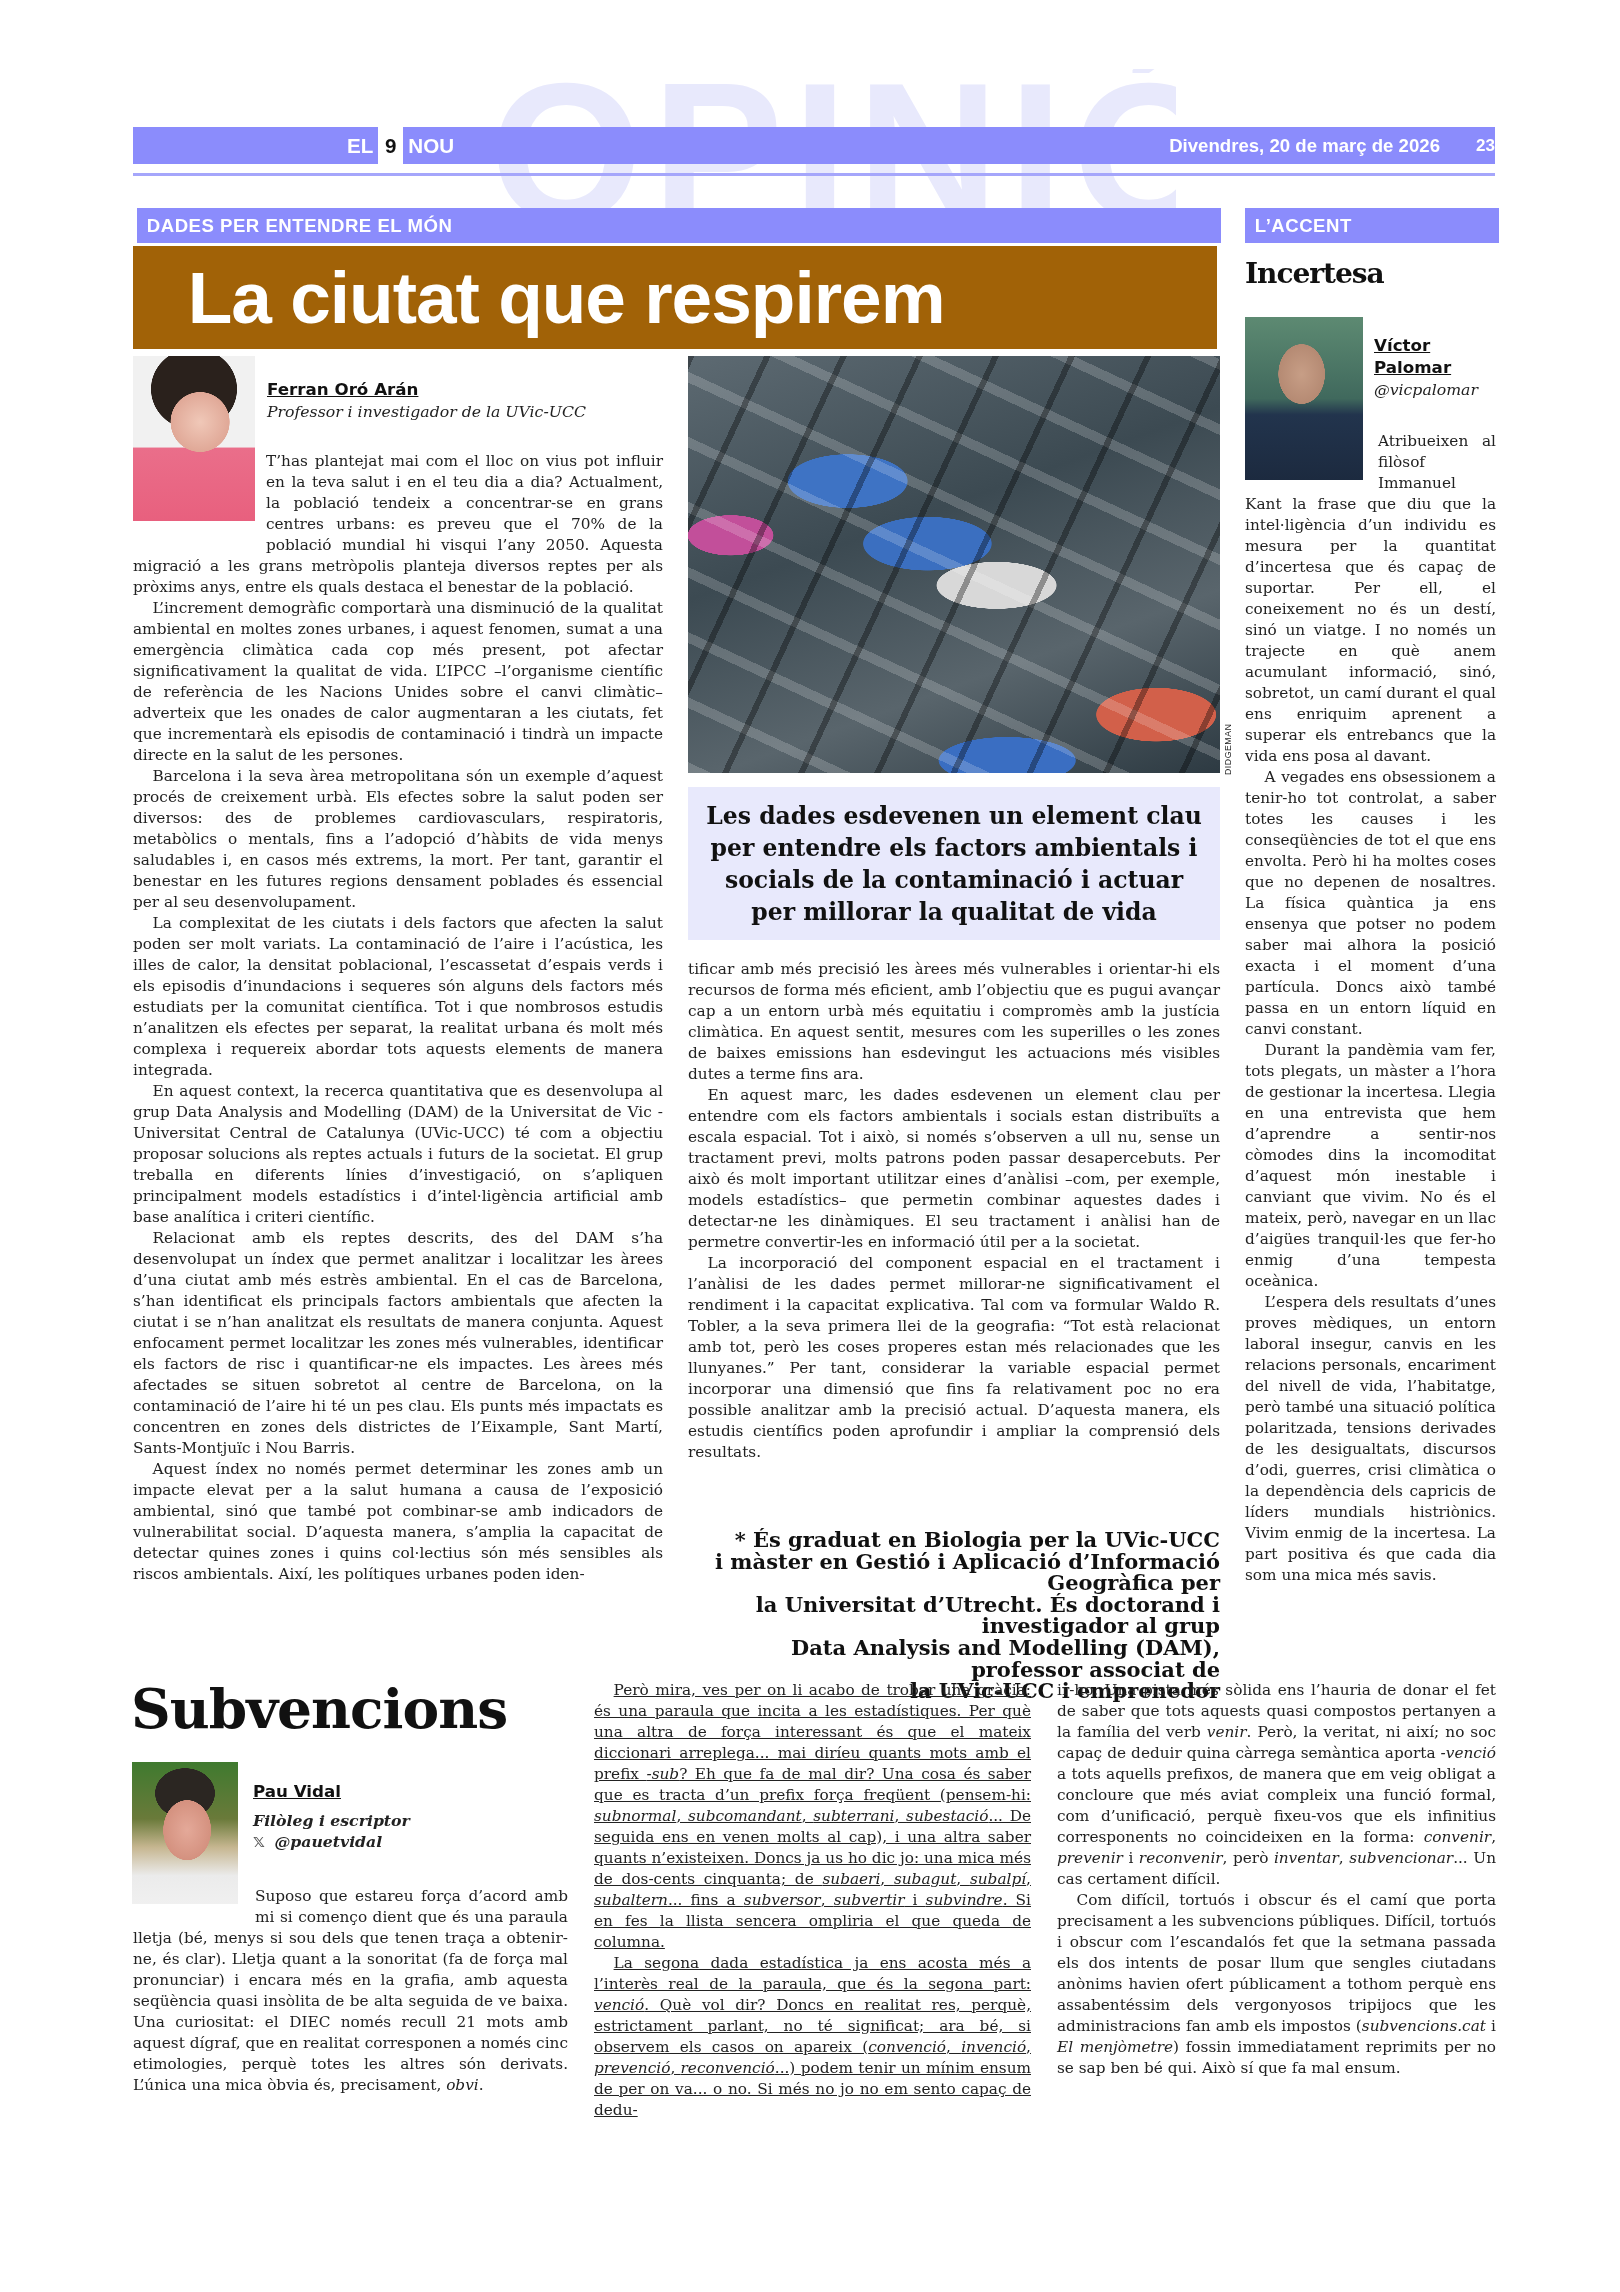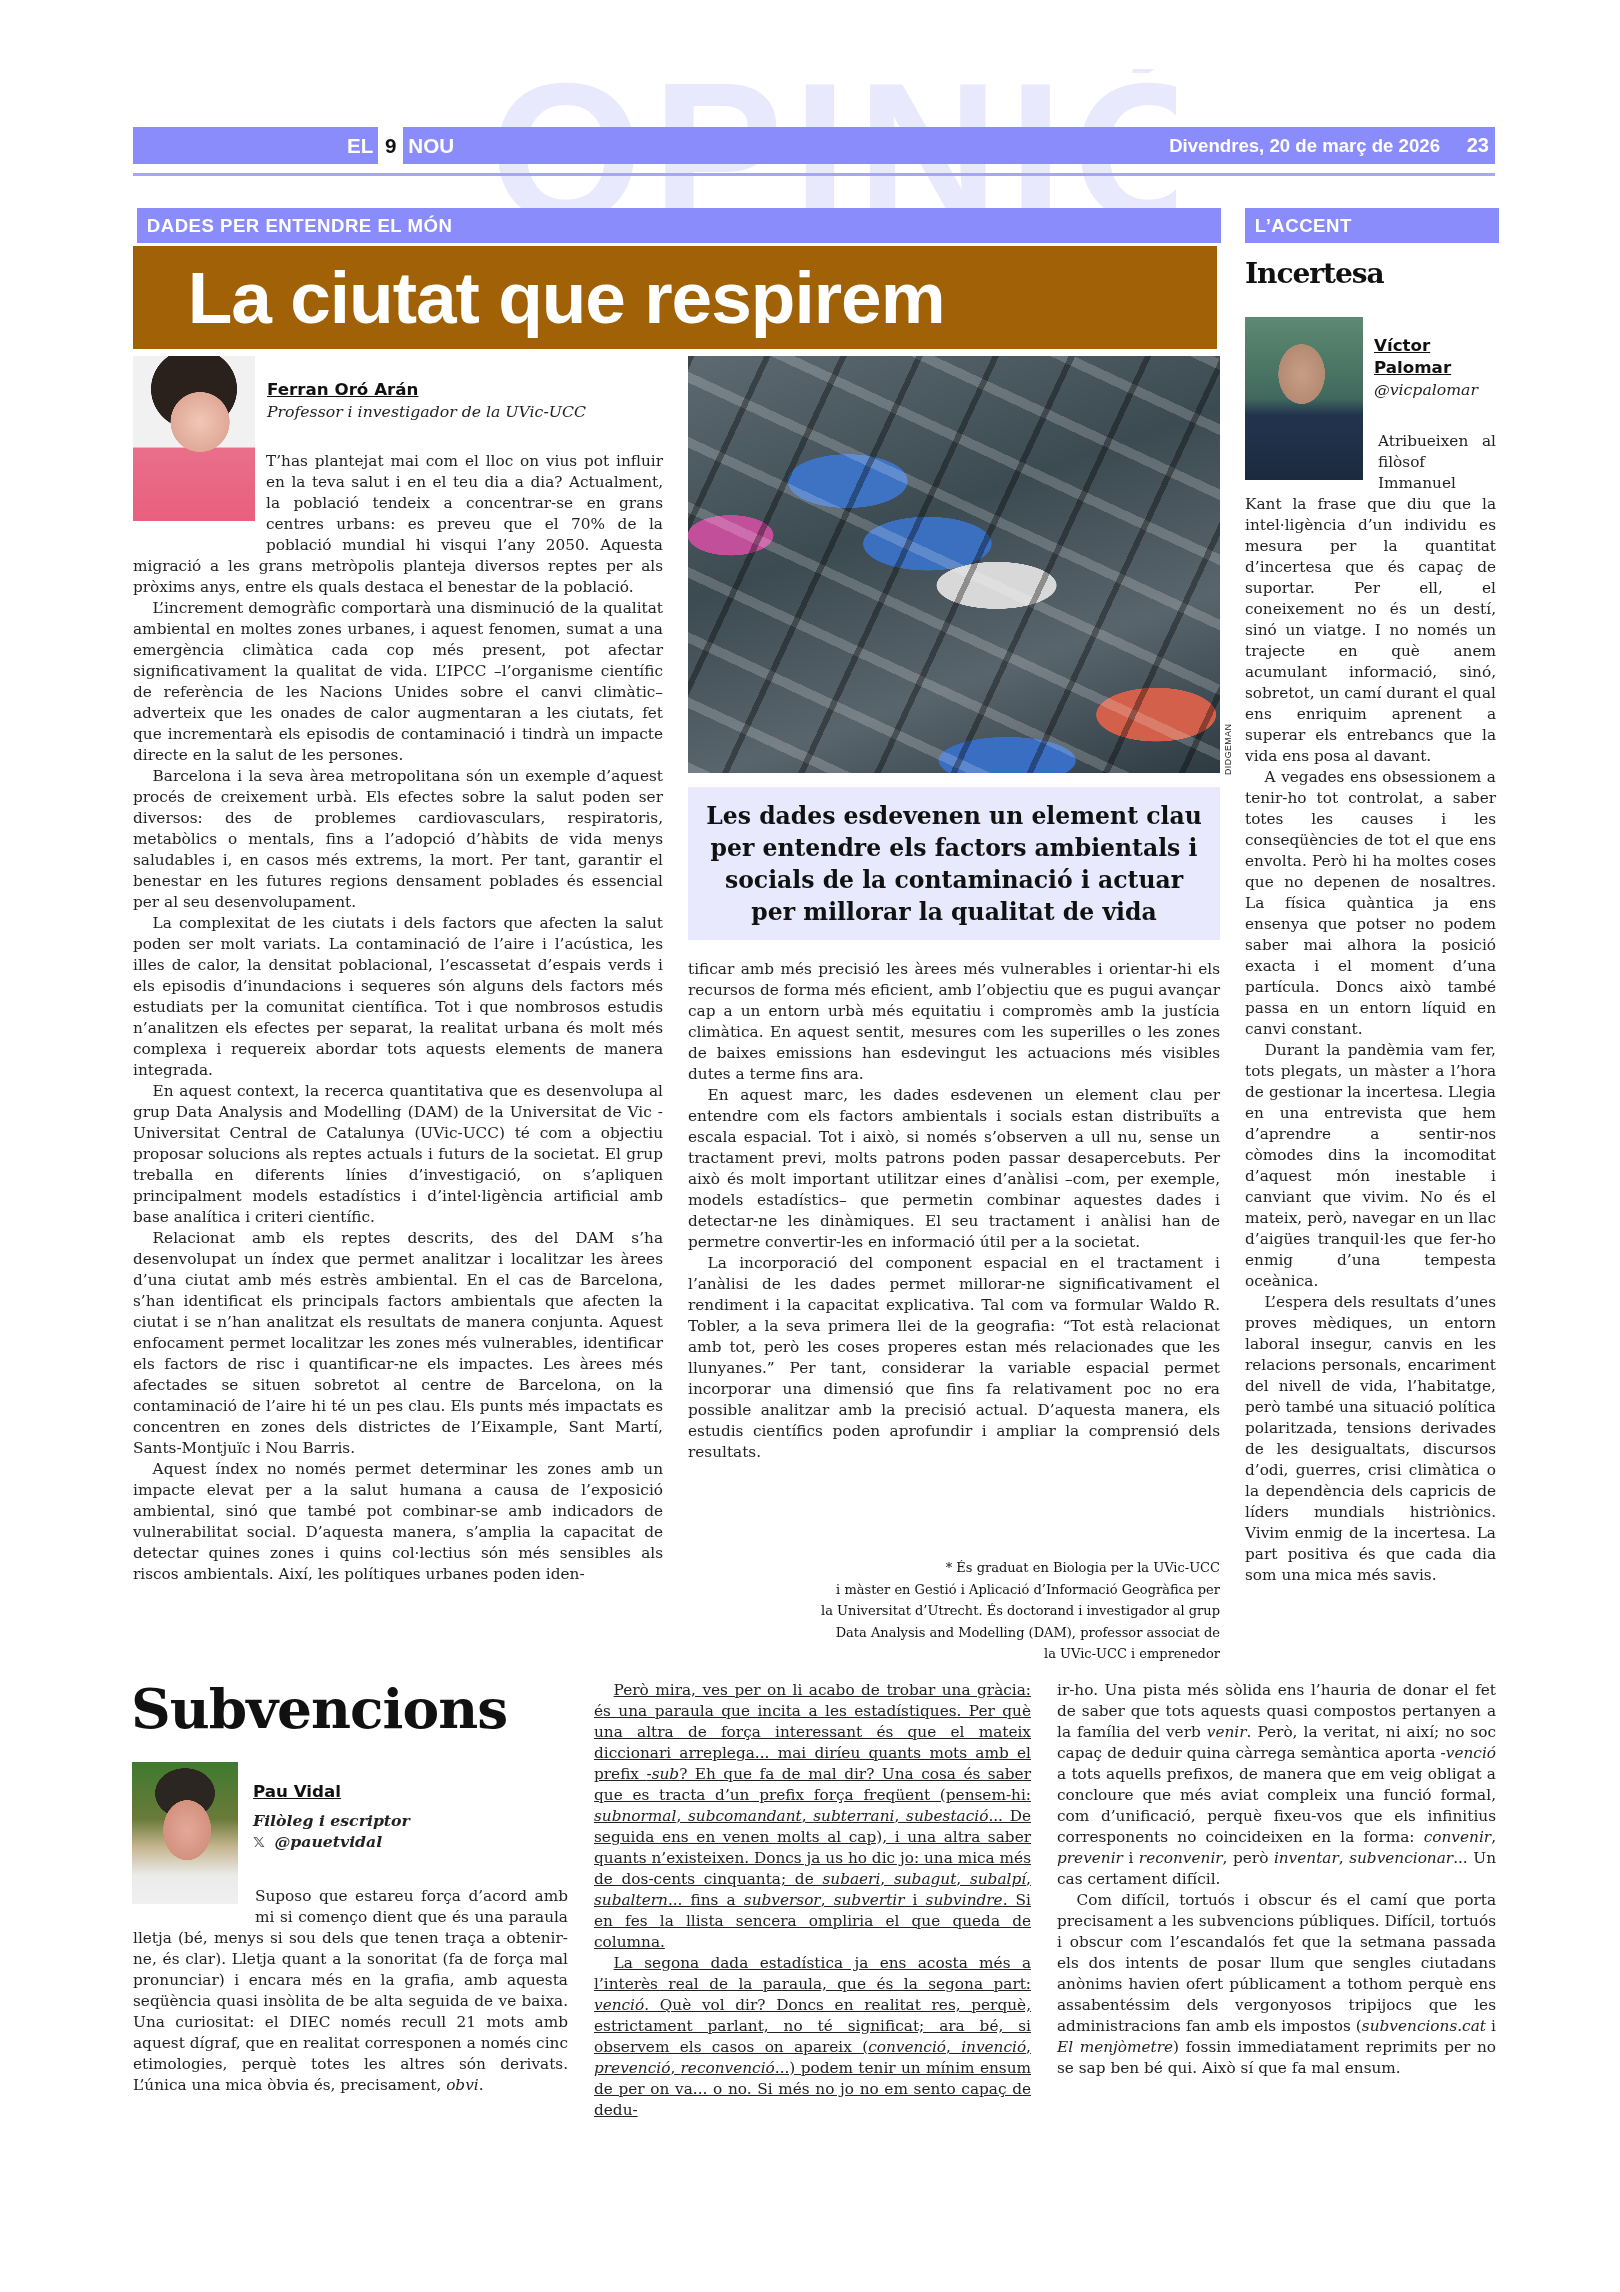--- a/index.html
+++ b/index.html
@@ -13,21 +13,21 @@
   }
 
   .masthead {
     position: absolute; left: 133px; top: 127px; width: 1362px; height: 37px;
     background: #8b8cfc; z-index: 1; display: flex; align-items: center;
     font-family: "Liberation Sans", sans-serif; font-weight: bold; color: #ffffff;
   }
   .masthead .brand { position: absolute; left: 214px; top: 0; height: 37px; display: flex; align-items: center; font-size: 20.6px; }
   .masthead .brand .nine { background: #ffffff; color: #111; padding: 0 6.9px; height: 37px; display: flex; align-items: center; margin: 0 4.9px; }
   .masthead .date { position: absolute; right: 55px; font-size: 18.6px; }
-  .masthead .pageno { position: absolute; right: 6px; font-size: 20px; }
+  .masthead .pageno { position: absolute; right: 0; font-size: 17px; }
   .masthead-rule { position: absolute; left: 133px; top: 173px; width: 1362px; height: 2.9px; background: #a5a6fb; z-index: 1; }
 
   .section-label {
     position: absolute; height: 35px; background: #8b8cfc; color: #fff;
     font-family: "Liberation Sans", sans-serif; font-weight: bold; font-size: 18.6px;
     display: flex; align-items: center; padding-left: 9.8px; z-index: 1; letter-spacing: 0.5px;
   }
   .headline-box {
     position: absolute; left: 133px; top: 246px; width: 1084px; height: 103px;
     background: #a16207; z-index: 1; padding-left: 39px;
@@ -75,21 +75,21 @@
   .col p.first { text-indent: 0; }
   .col em { font-style: italic; }
 
   .pullquote {
     position: absolute; left: 688px; top: 787px; width: 532px; height: 153px;
     background: #e8e9fc; display: flex; align-items: center; justify-content: center; text-align: center;
     font-family: "DejaVu Serif", serif; font-weight: bold; font-size: 23.5px; line-height: 32px; color: #111; padding: 0 11.8px;
   }
 
   .footnote { position: absolute; left: 688px; top: 1529px; width: 532px; text-align: right;
-    font-family: "DejaVu Serif", serif; font-weight: normal; font-size: 13px; line-height: 21.6px; color: #111; margin-top: 28px; }
+    font-family: "DejaVu Serif", serif; font-weight: bold; font-size: 21px; line-height: 21.6px; color: #111; }
 
   .accent-title { position: absolute; left: 1245px; top: 257px; font-family: "DejaVu Serif", serif; font-weight: bold; font-size: 28px; color: #111; letter-spacing: -1px; }
 
   .col-title { position: absolute; left: 131px; top: 1676px; font-family: "DejaVu Serif", serif; font-weight: bold; font-size: 55px; color: #111; letter-spacing: -1px; }
 
   .x-icon { display: inline-block; width: 15.7px; font-family: "DejaVu Sans", sans-serif; font-style: normal; font-size: 14.7px; color: #555; margin-right: 5.9px; }
 </style>
 </head>
 <body>
 

